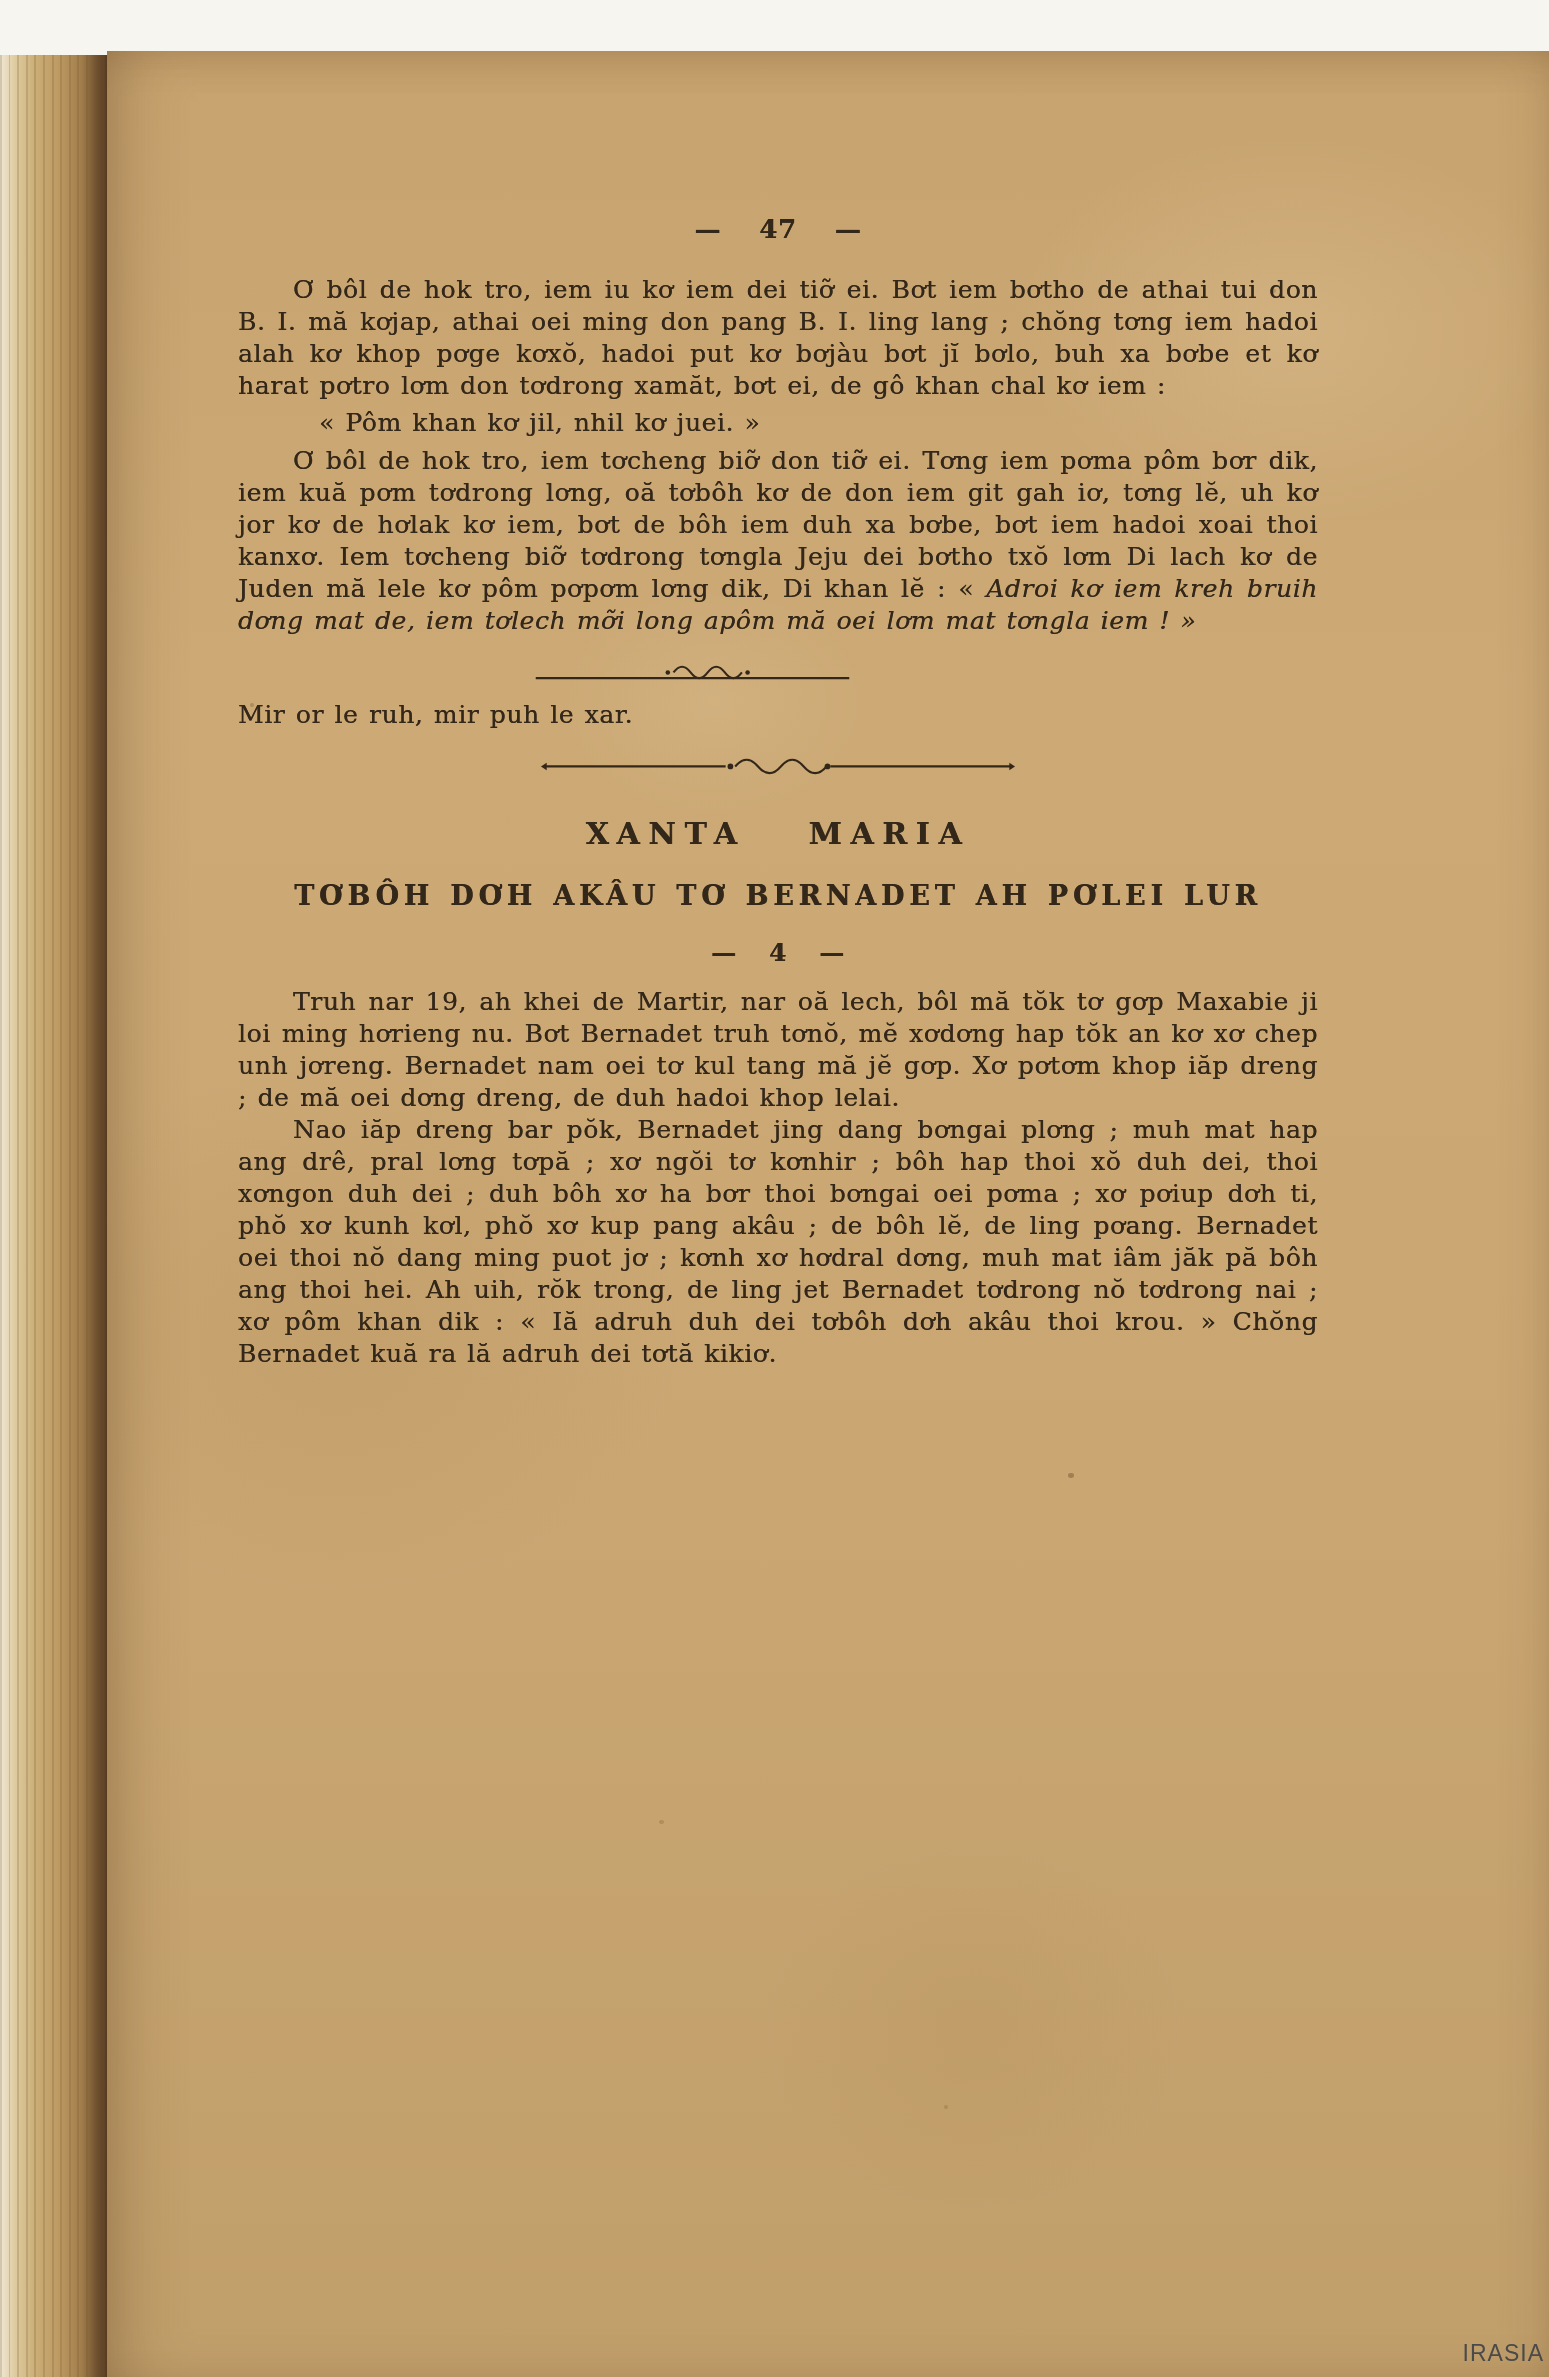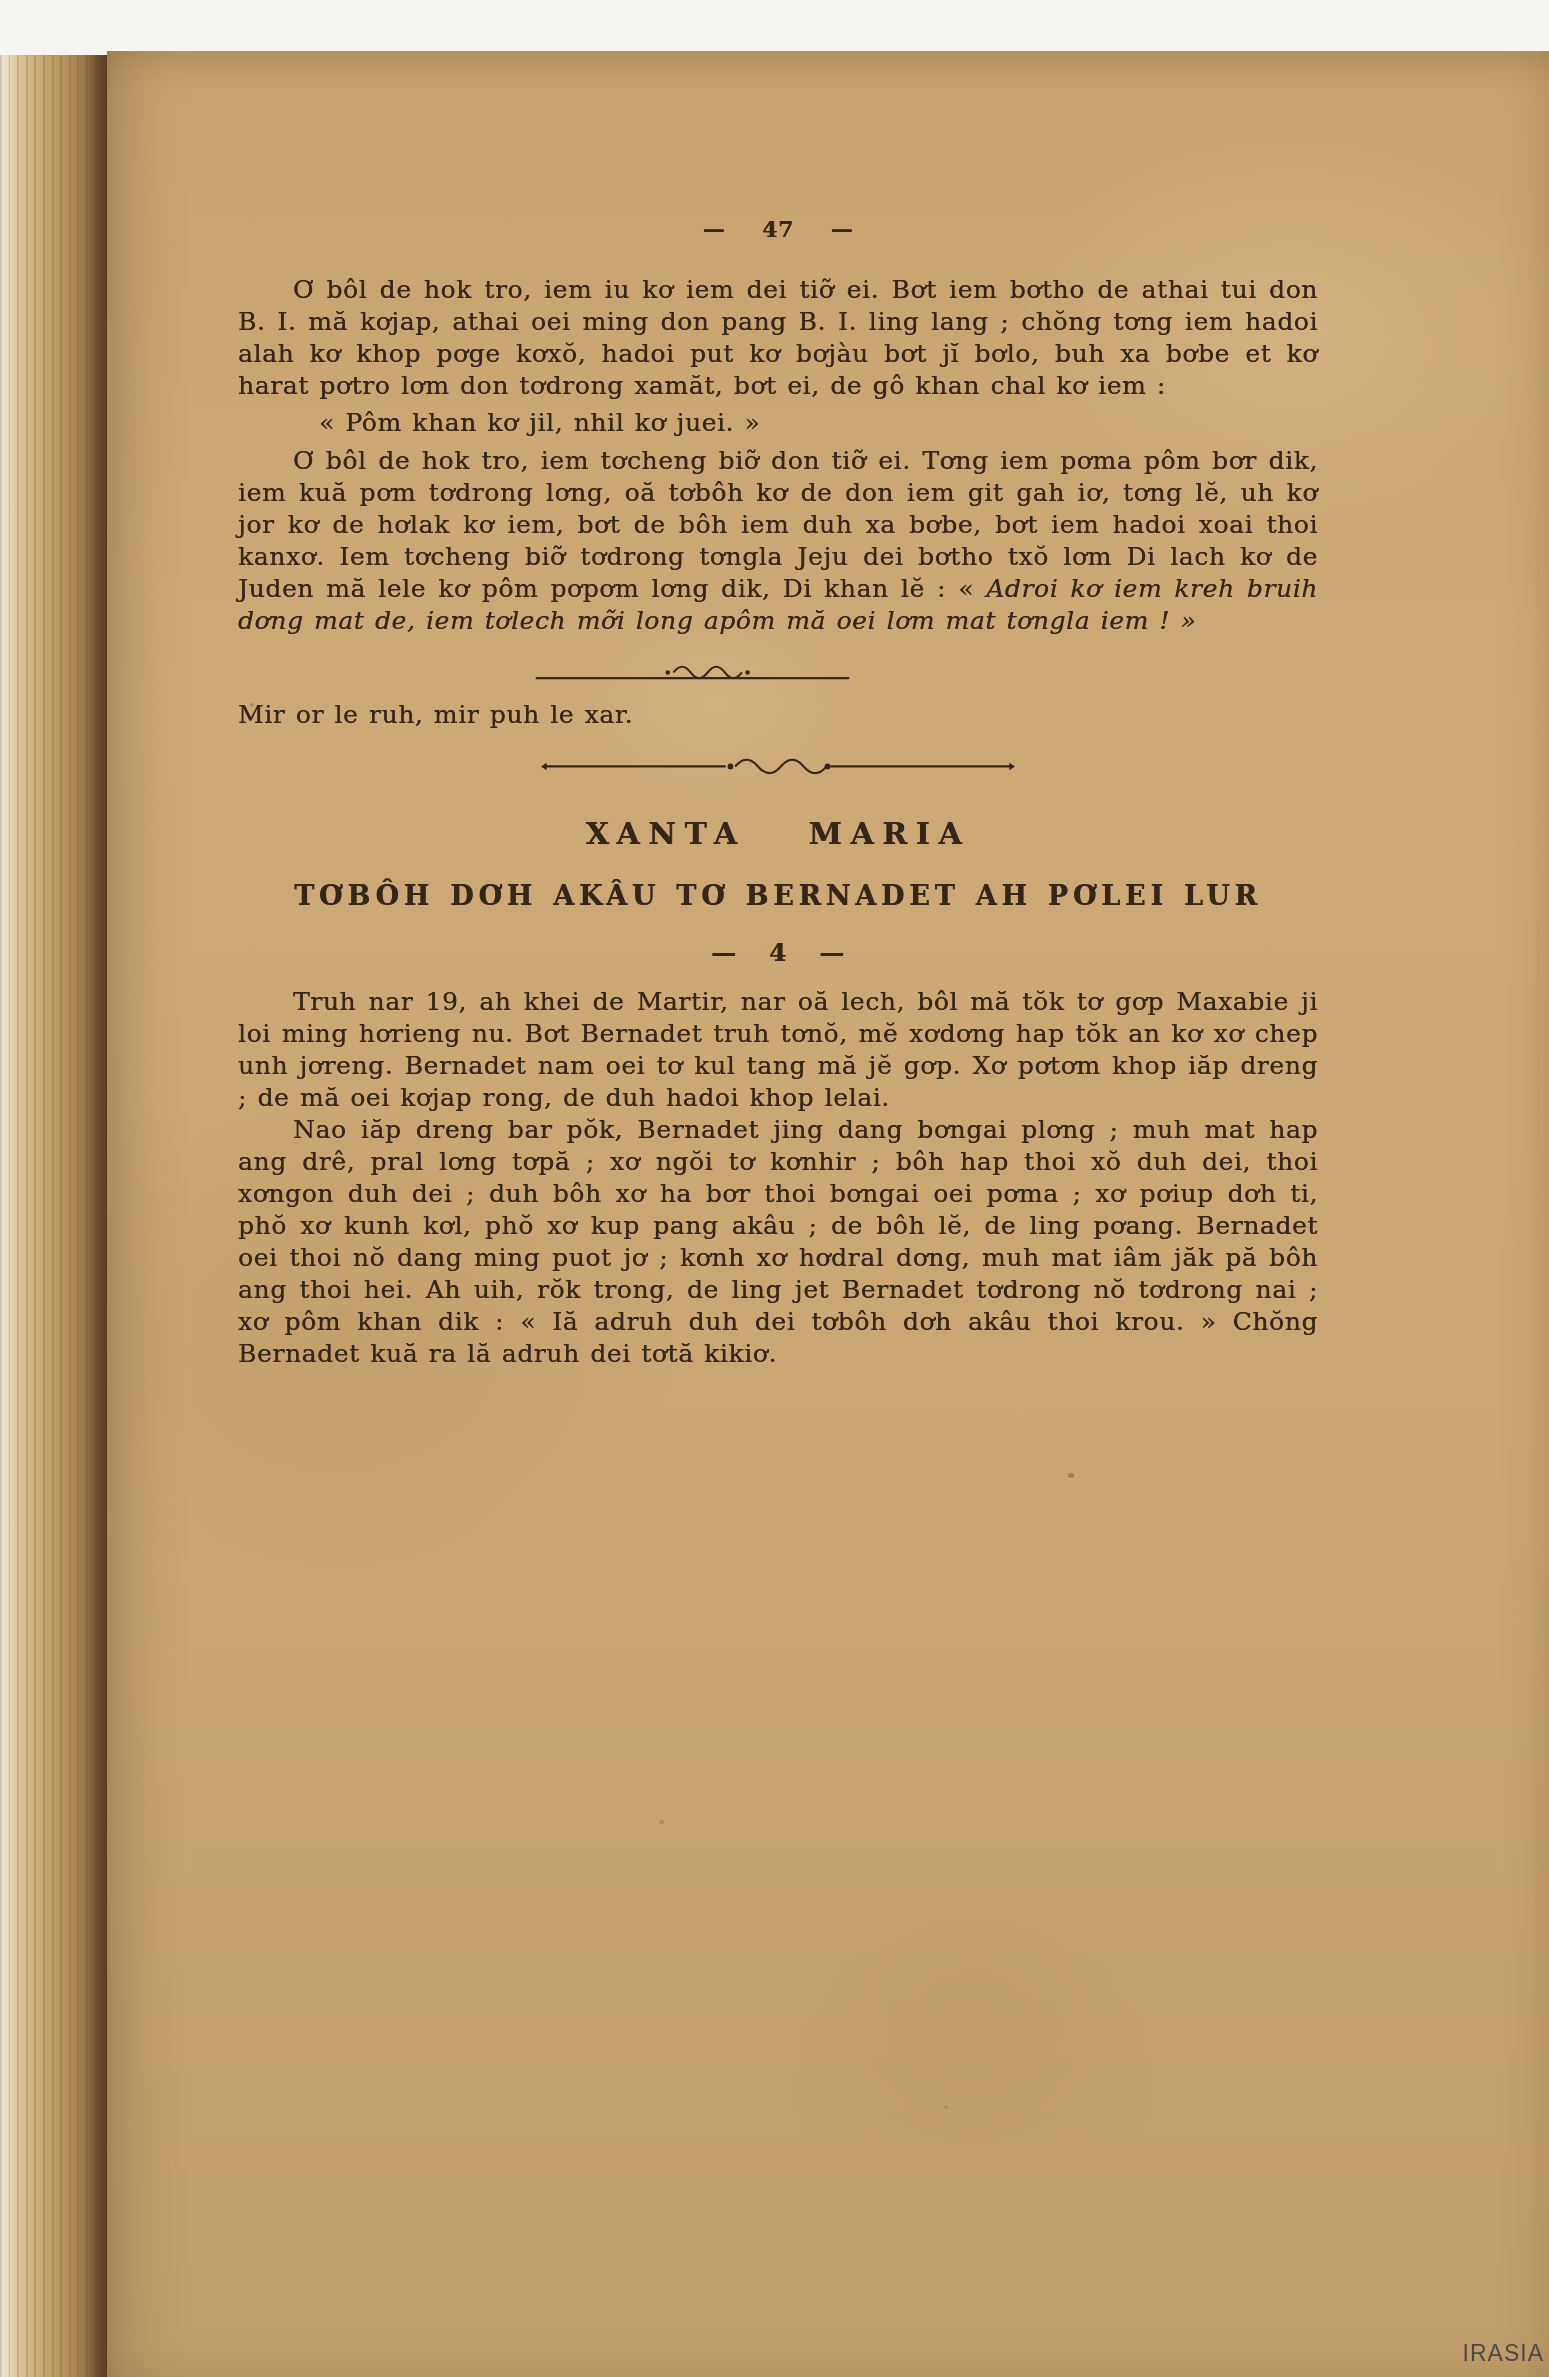--- a/index.html
+++ b/index.html
@@ -51,21 +51,21 @@
     font-size: 25px;
     line-height: 32px;
     letter-spacing: 0.6px;
     word-spacing: 1.9px;
     text-shadow: 0.3px 0.3px 0.3px rgba(51,39,26,0.85);
   }
 
   .page-number {
     text-align: center;
     font-weight: bold;
-    font-size: 22px;
+    font-size: 26px;
     word-spacing: 28.5px;
     margin: 0 0 28.5px 0;
   }
 
   p { margin: 0; text-align: justify; }
   p.indent { text-indent: 55px; }
 
   .quote-line {
     text-align: left;
     margin: 5.7px 0 5.7px 81px;
@@ -183,21 +183,21 @@
           <path d="M499 14 l-6 -4 v8 z" fill="#33271a"></path>
         </svg>
       </div>
 
       <p class="chapter-title">XANTA MARIA</p>
 
       <p class="chapter-subtitle">TƠBÔH DƠH AKÂU TƠ BERNADET AH PƠLEI LUR</p>
 
       <p class="chapter-number">— 4 —</p>
 
-      <p class="indent">Truh nar 19, ah khei de Martir, nar oă lech, bôl mă tŏk tơ gơp Maxabie ji loi ming hơrieng nu. Bơt Bernadet truh tơnŏ, mĕ xơdơng hap tŏk an kơ xơ chep unh jơreng. Bernadet nam oei tơ kul tang mă jĕ gơp. Xơ pơtơm khop iăp dreng ; de mă oei kơjap rong, de duh hadoi khop lelai.</p>
+      <p class="indent">Truh nar 19, ah khei de Martir, nar oă lech, bôl mă tŏk tơ gơp Maxabie ji loi ming hơrieng nu. Bơt Bernadet truh tơnŏ, mĕ xơdơng hap tŏk an kơ xơ chep unh jơreng. Bernadet nam oei tơ kul tang mă jĕ gơp. Xơ pơtơm khop iăp dreng ; de mă oei dơng dreng, de duh hadoi khop lelai.</p>
 
       <p class="indent">Nao iăp dreng bar pŏk, Bernadet jing dang bơngai plơng ; muh mat hap ang drê, pral lơng tơpă ; xơ ngŏi tơ kơnhir ; bôh hap thoi xŏ duh dei, thoi xơngon duh dei ; duh bôh xơ ha bơr thoi bơngai oei pơma ; xơ pơiup dơh ti, phŏ xơ kunh kơl, phŏ xơ kup pang akâu ; de bôh lĕ, de ling pơang. Bernadet oei thoi nŏ dang ming puot jơ ; kơnh xơ hơdral dơng, muh mat iâm jăk pă bôh ang thoi hei. Ah uih, rŏk trong, de ling jet Bernadet tơdrong nŏ tơdrong nai ; xơ pôm khan dik : « Iă adruh duh dei tơbôh dơh akâu thoi krou. » Chŏng Bernadet kuă ra lă adruh dei tơtă kikiơ.</p>
 
 
     </div>
   </div>
 
   <div class="watermark">IRASIA</div>
 
 </div>

